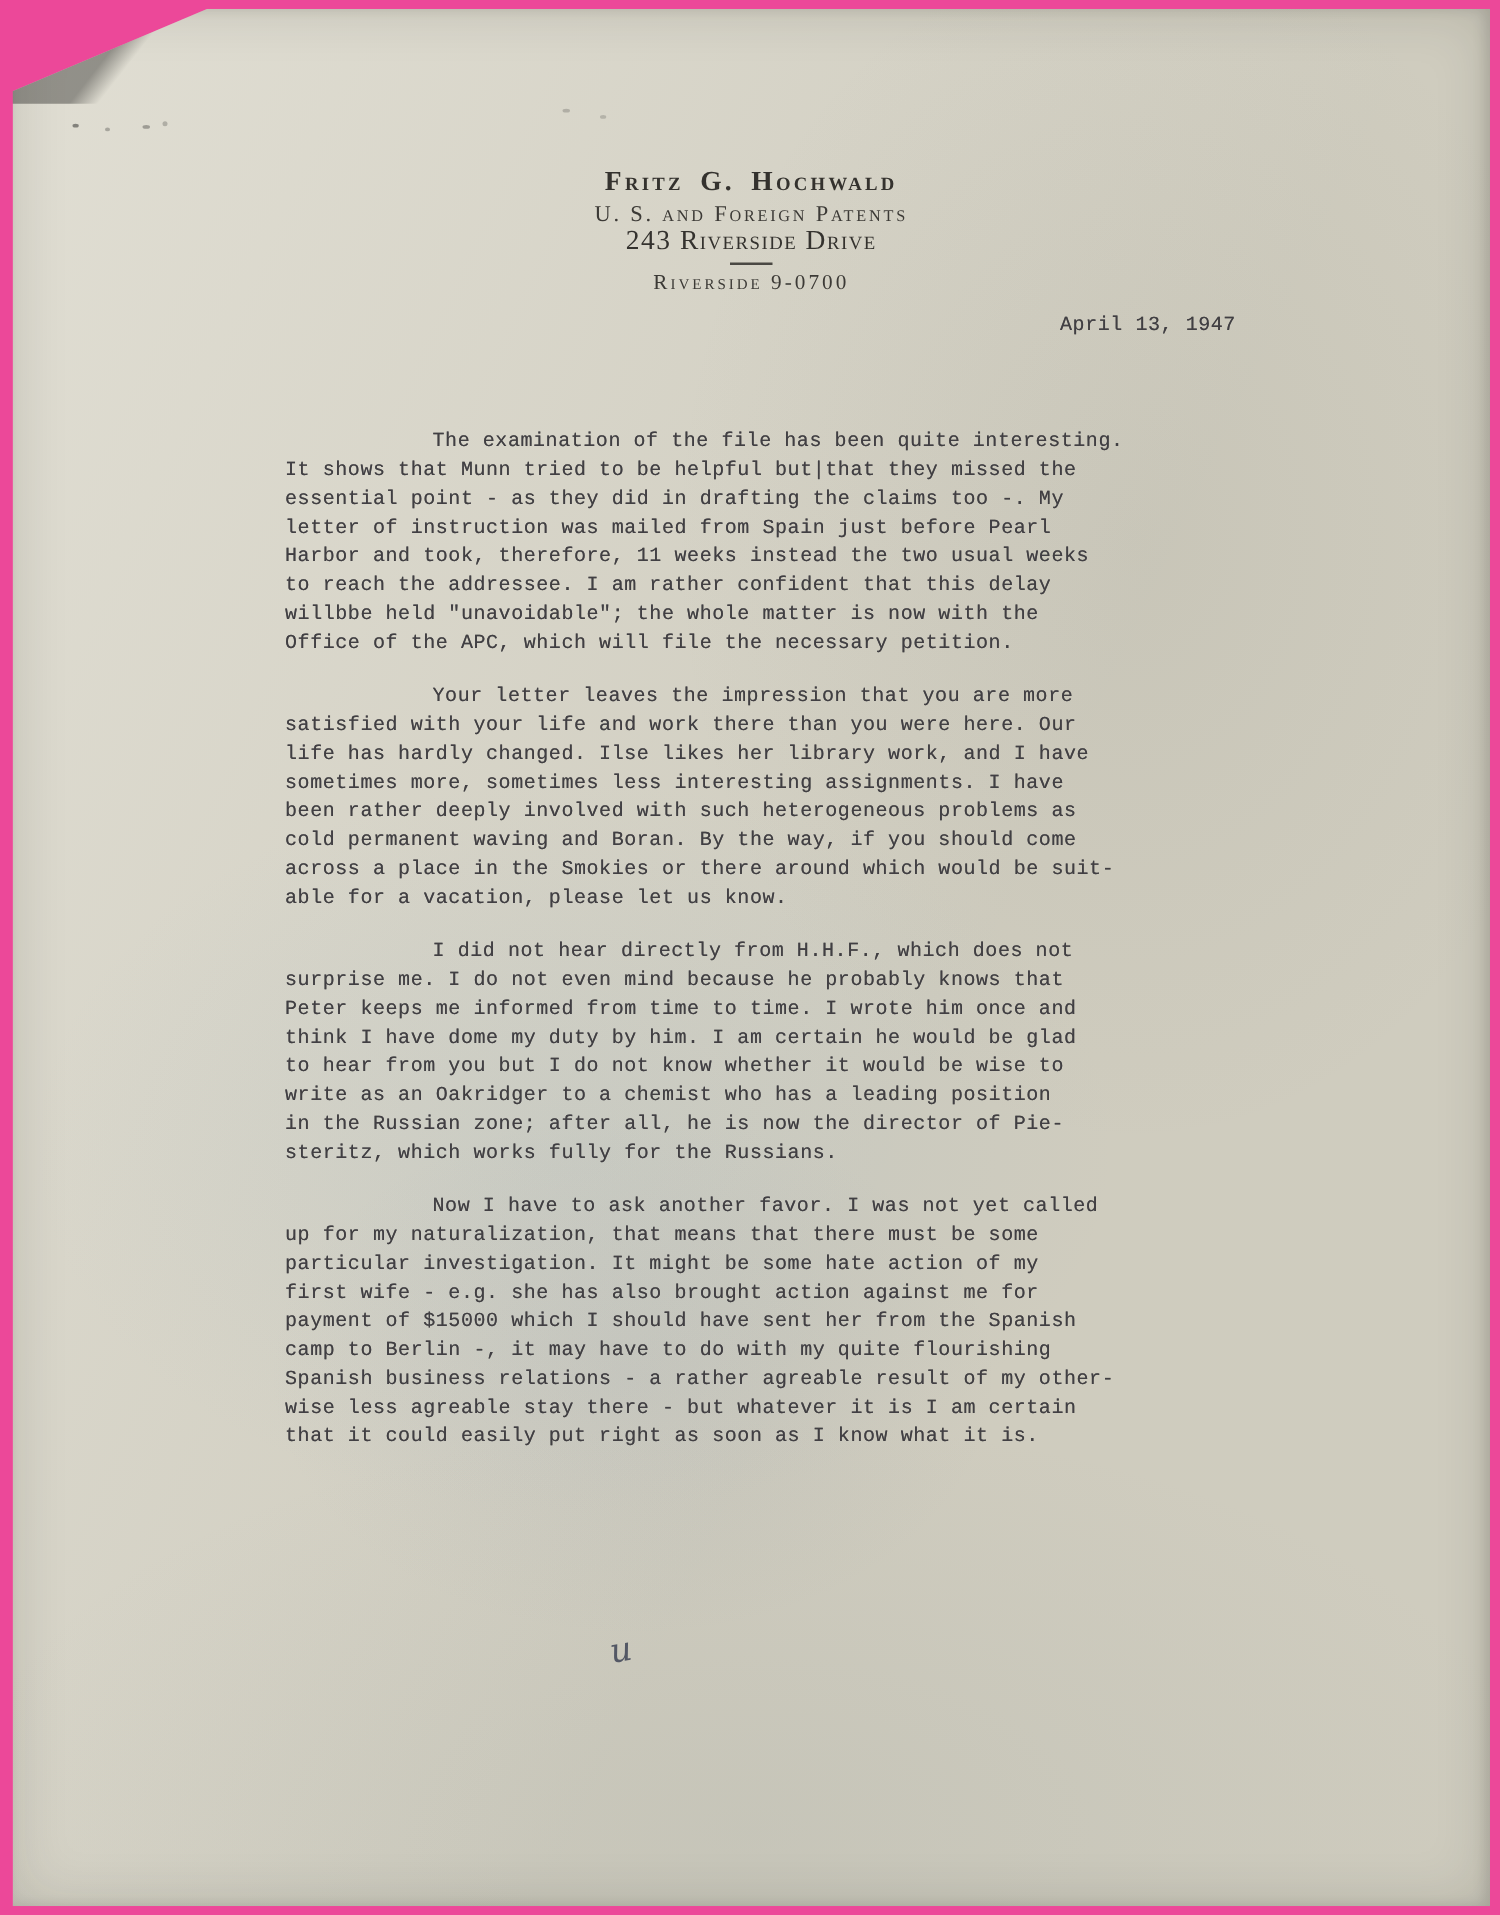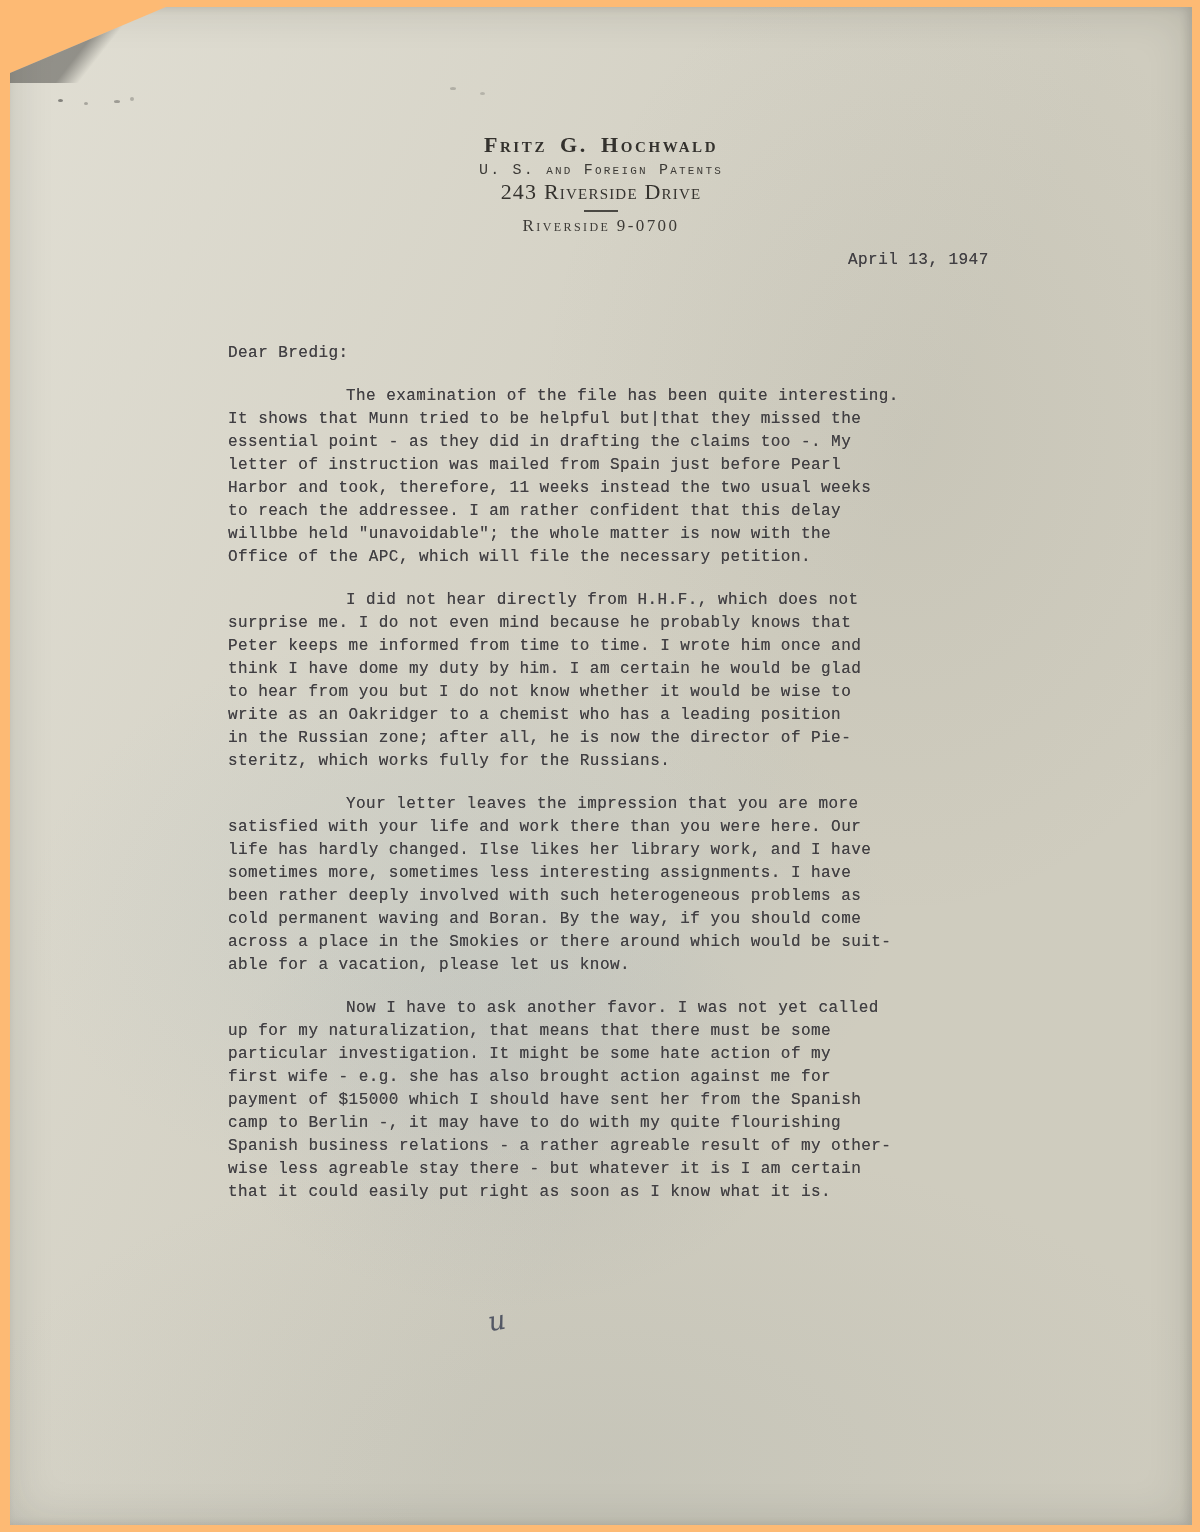--- a/index.html
+++ b/index.html
@@ -10,21 +10,21 @@
   body {
     width: 1200px;
     height: 1532px;
     position: relative;
     overflow: hidden;
     font-family: "Liberation Sans", sans-serif;
   }
   .scan {
     position: absolute;
     inset: 0;
-    background: #fdba74;
+    background: #ec4899;
   }
   .paper {
     position: absolute;
     left: 10px;
     top: 7px;
     right: 8px;
     bottom: 7px;
     background-color: var(--paper, #d8d5c7);
     background-image:
       radial-gradient(ellipse 620px 420px at 38% 60%, rgba(150,175,190,0.16), transparent 70%),
@@ -53,26 +53,25 @@
   .lh-name {
     font-variant: small-caps;
     font-weight: bold;
     font-size: 22px;
     letter-spacing: 2.6px;
     word-spacing: 5px;
     line-height: 28px;
   }
   .lh-sub {
     font-variant: small-caps;
-    font-size: 15px;
+    font-size: 18px;
     letter-spacing: 2.2px;
     line-height: 20px;
     margin-top: 2px;
     color: #3c3a36;
-    font-family: Liberation Mono, monospace;
   }
   .lh-addr {
     font-variant: small-caps;
     font-size: 22px;
     letter-spacing: 1.2px;
     line-height: 22px;
   }
   .lh-rule {
     width: 34px;
     height: 0;
@@ -159,45 +158,44 @@
       <div class="lh-name">Fritz G. Hochwald</div>
       <div class="lh-sub">U. S. and Foreign Patents</div>
       <div class="lh-addr">243 Riverside Drive</div>
       <div class="lh-rule"></div>
       <div class="lh-phone">Riverside 9-0700</div>
     </header>
 
     <div class="type date-line">April 13, 1947</div>
 
     <div class="type letter-body">
-      <p class="salutation">Dear Bredig:</p>
       <p class="para">The examination of the file has been quite interesting.
 It shows that Munn tried to be helpful but|that they missed the
 essential point - as they did in drafting the claims too -. My
 letter of instruction was mailed from Spain just before Pearl
 Harbor and took, therefore, 11 weeks instead the two usual weeks
 to reach the addressee. I am rather confident that this delay
 willbbe held "unavoidable"; the whole matter is now with the
 Office of the APC, which will file the necessary petition.</p>
+      <p class="para">Your letter leaves the impression that you are more
+satisfied with your life and work there than you were here. Our
+life has hardly changed. Ilse likes her library work, and I have
+sometimes more, sometimes less interesting assignments. I have
+been rather deeply involved with such heterogeneous problems as
+cold permanent waving and Boran. By the way, if you should come
+across a place in the Smokies or there around which would be suit-
+able for a vacation, please let us know.</p>
       <p class="para">I did not hear directly from H.H.F., which does not
 surprise me. I do not even mind because he probably knows that
 Peter keeps me informed from time to time. I wrote him once and
 think I have dome my duty by him. I am certain he would be glad
 to hear from you but I do not know whether it would be wise to
 write as an Oakridger to a chemist who has a leading position
 in the Russian zone; after all, he is now the director of Pie-
 steritz, which works fully for the Russians.</p>
-      <p class="para">Your letter leaves the impression that you are more
-satisfied with your life and work there than you were here. Our
-life has hardly changed. Ilse likes her library work, and I have
-sometimes more, sometimes less interesting assignments. I have
-been rather deeply involved with such heterogeneous problems as
-cold permanent waving and Boran. By the way, if you should come
-across a place in the Smokies or there around which would be suit-
-able for a vacation, please let us know.</p>
       <p class="para">Now I have to ask another favor. I was not yet called
 up for my naturalization, that means that there must be some
 particular investigation. It might be some hate action of my
 first wife - e.g. she has also brought action against me for
 payment of $15000 which I should have sent her from the Spanish
 camp to Berlin -, it may have to do with my quite flourishing
 Spanish business relations - a rather agreable result of my other-
 wise less agreable stay there - but whatever it is I am certain
 that it could easily put right as soon as I know what it is.</p>
     </div>

